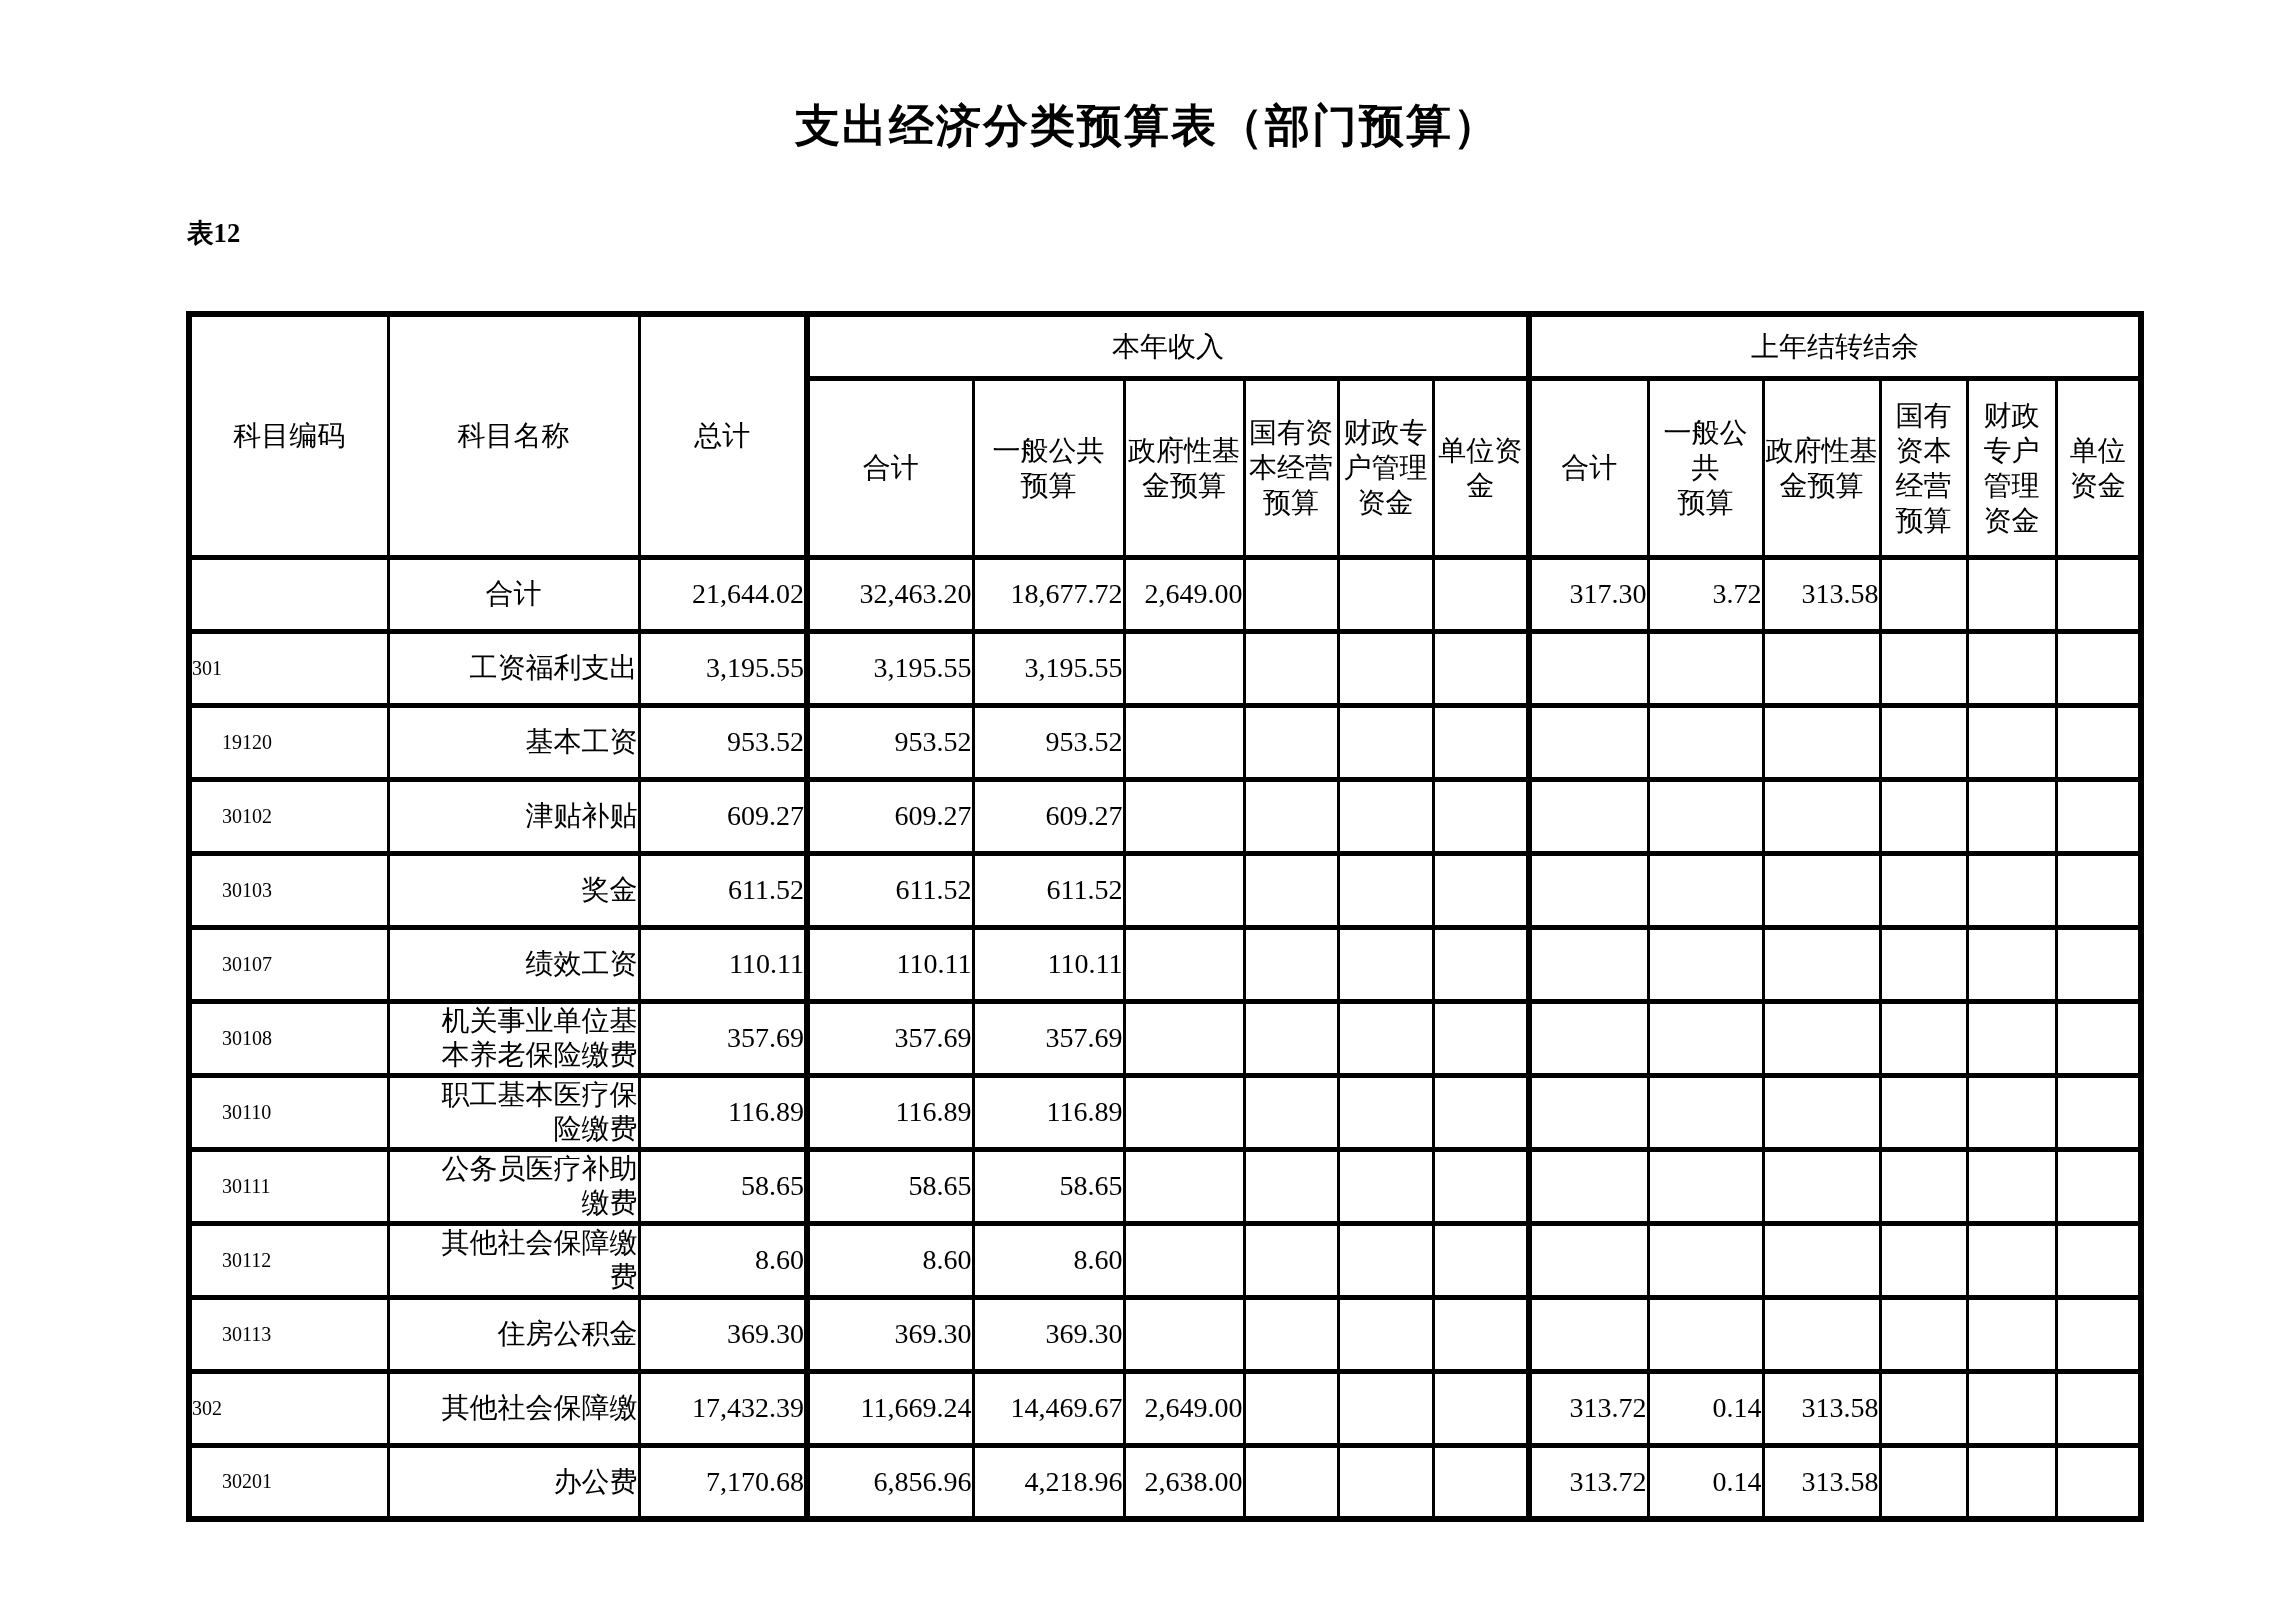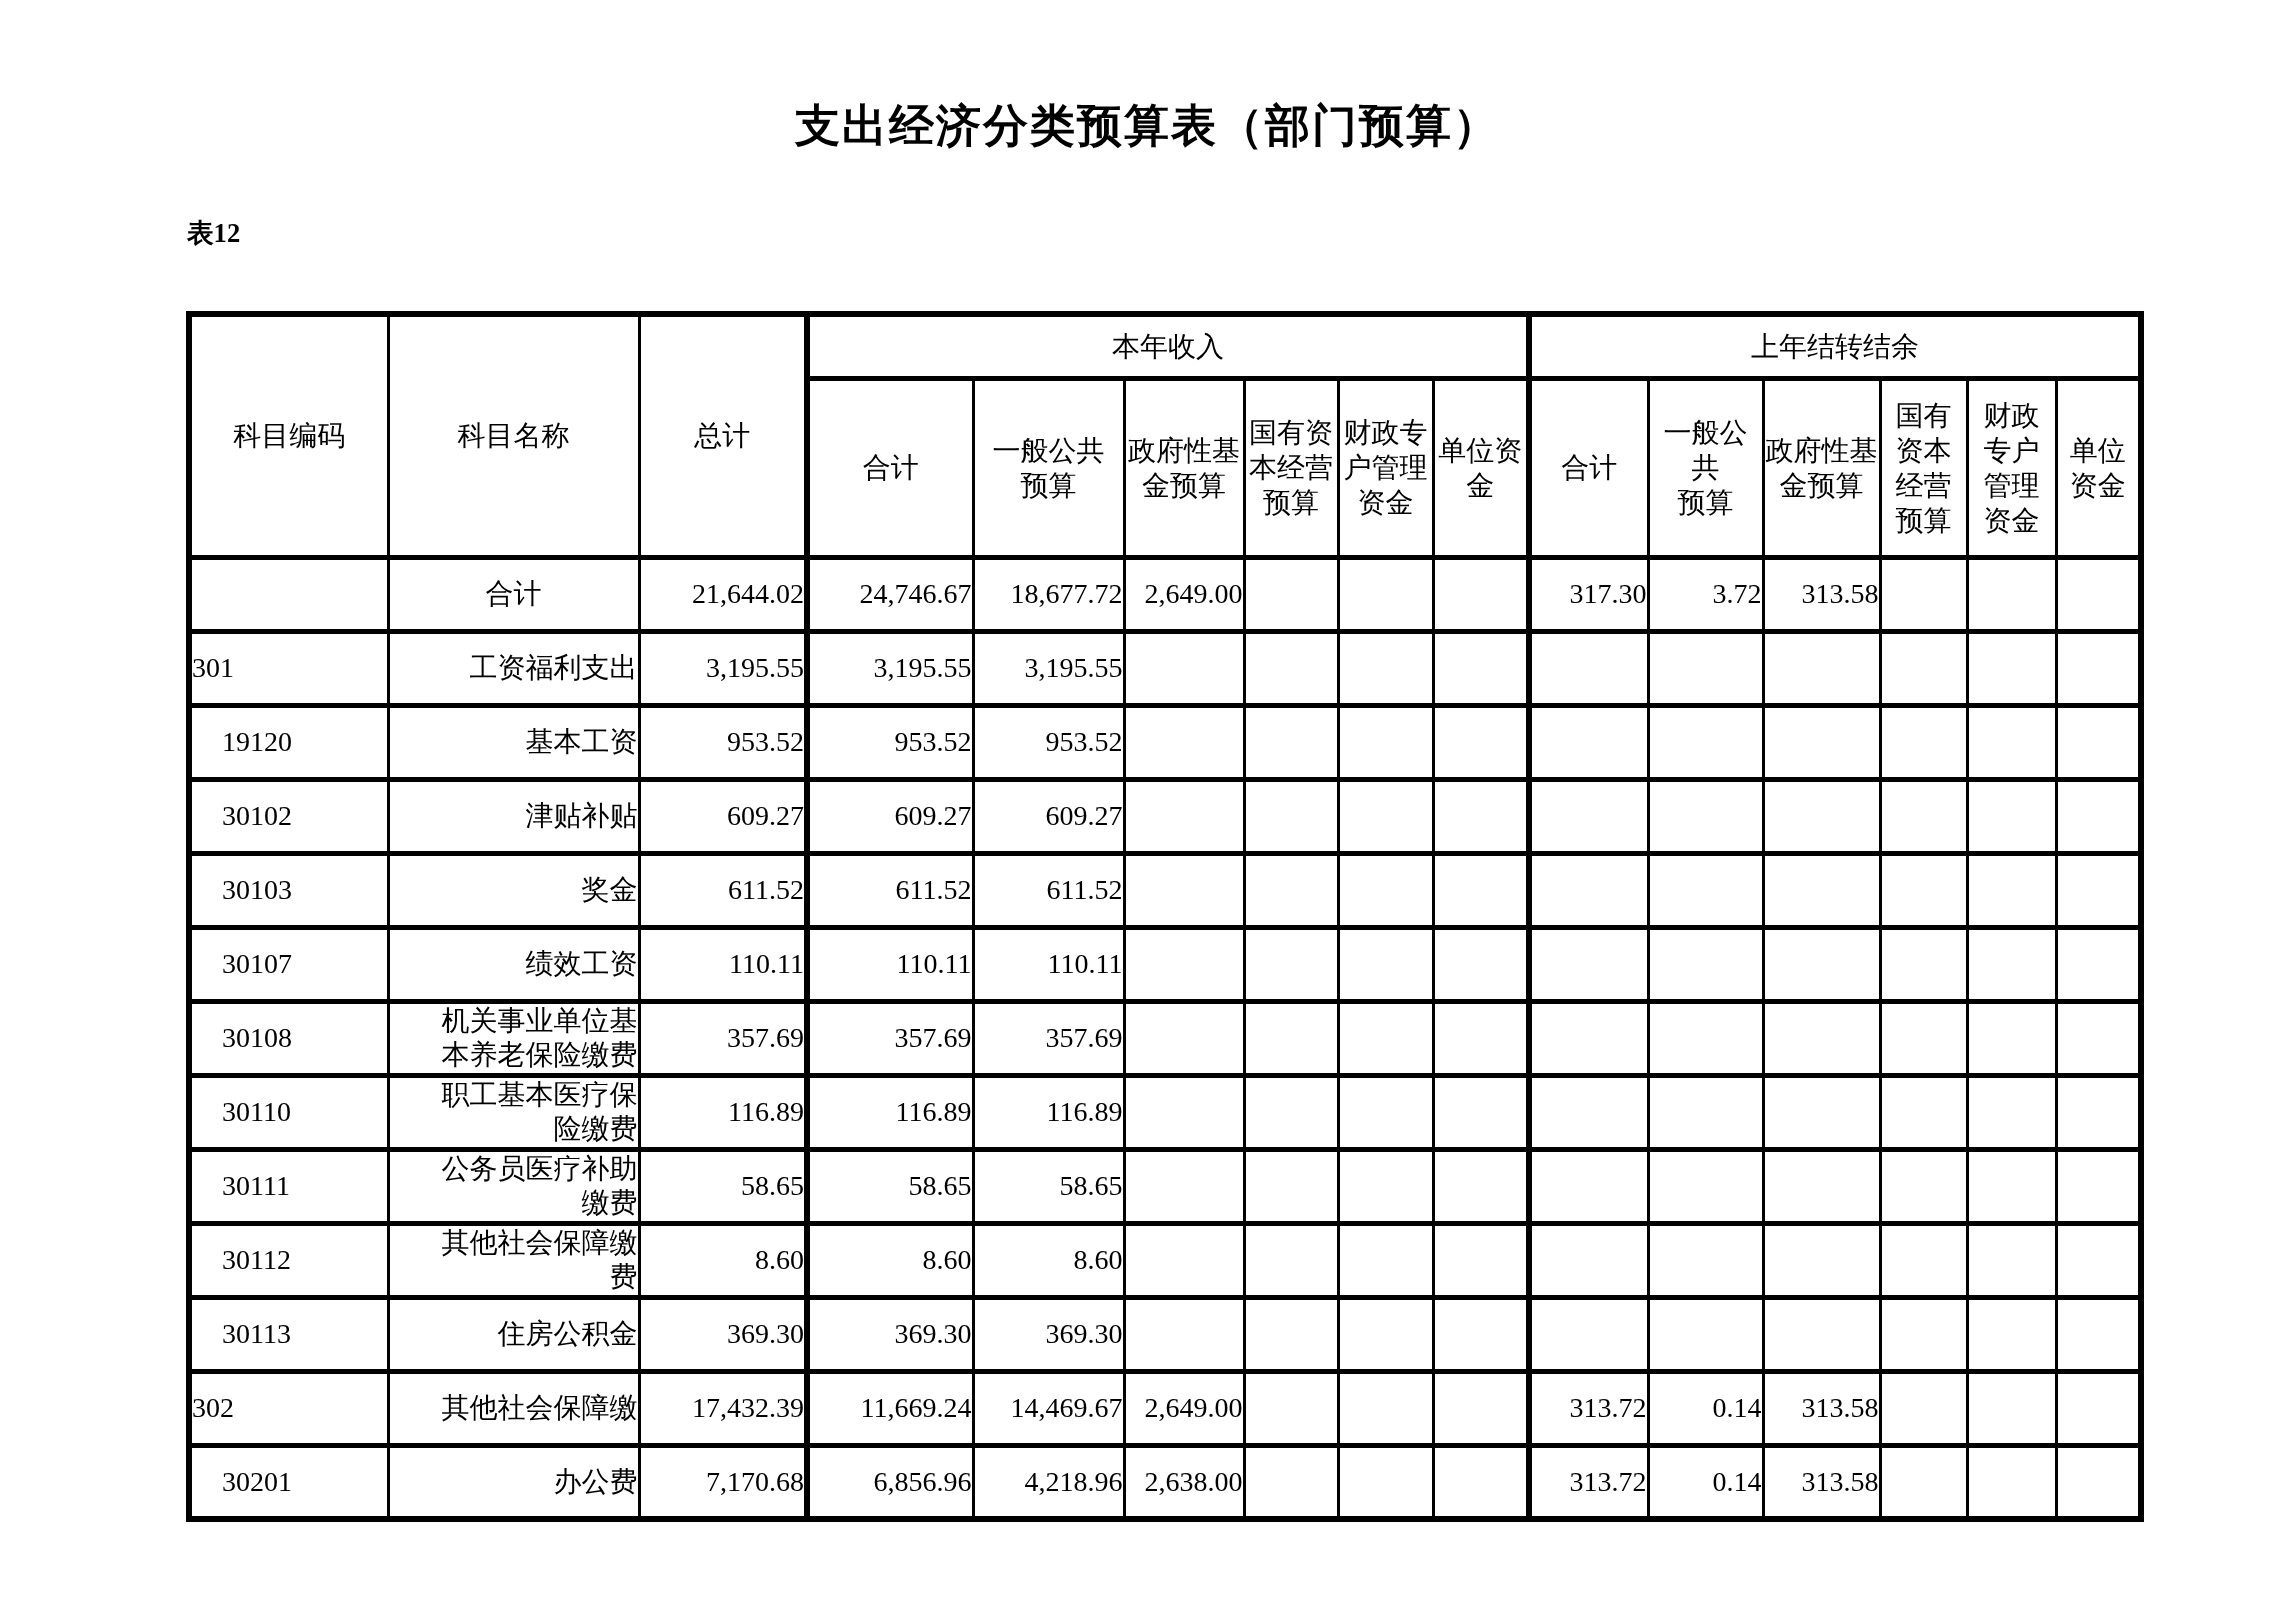--- a/index.html
+++ b/index.html
@@ -71,21 +71,21 @@
   tr.hrow2 { height: 179px; }
   tr.drow  { height: 74px; }
   th.hcell {
     text-align: center;
     white-space: pre-line;
     line-height: 1.25;
   }
   td.code {
     text-align: left;
     padding-left: 4.1px;
-    font-size: 28px;
+    font-size: 20px;
     margin-left: 40px;
   }
   td.code.sub { padding-left: 30px; }
   td.name {
     text-align: right;
     padding-left: 3.1px;
     padding-right: 2px;
     white-space: pre-line;
     line-height: 1.2;
   }
@@ -168,21 +168,21 @@
 资金</th>
         <th class="hcell">单位
 资金</th>
       </tr>
     </thead>
     <tbody>
         <tr class="drow">
           <td class="code total"></td>
           <td class="name total">合计</td>
           <td class="num">21,644.02</td>
-          <td class="num bl-thick">24,746.67</td>
+          <td class="num bl-thick">32,463.20</td>
           <td class="num">18,677.72</td>
           <td class="num">2,649.00</td>
           <td class="num"></td>
           <td class="num"></td>
           <td class="num"></td>
           <td class="num bl-thick">317.30</td>
           <td class="num">3.72</td>
           <td class="num">313.58</td>
           <td class="num"></td>
           <td class="num"></td>

